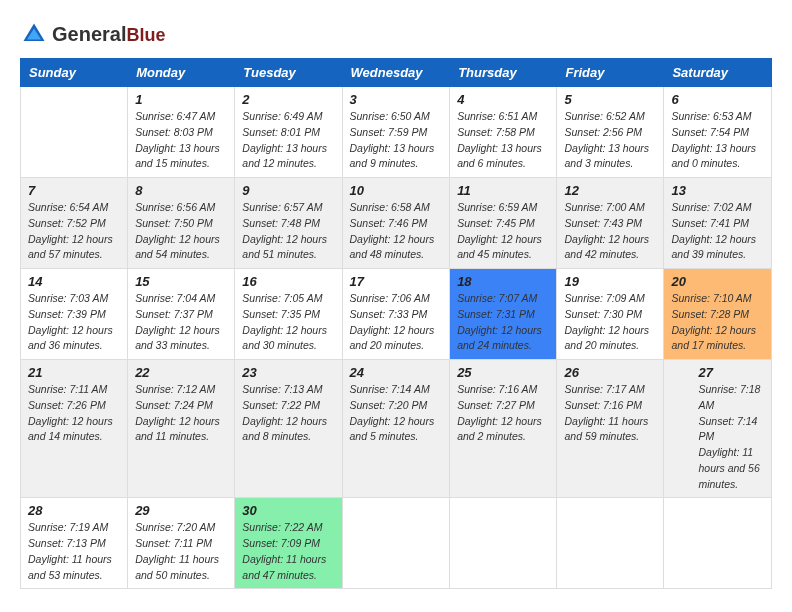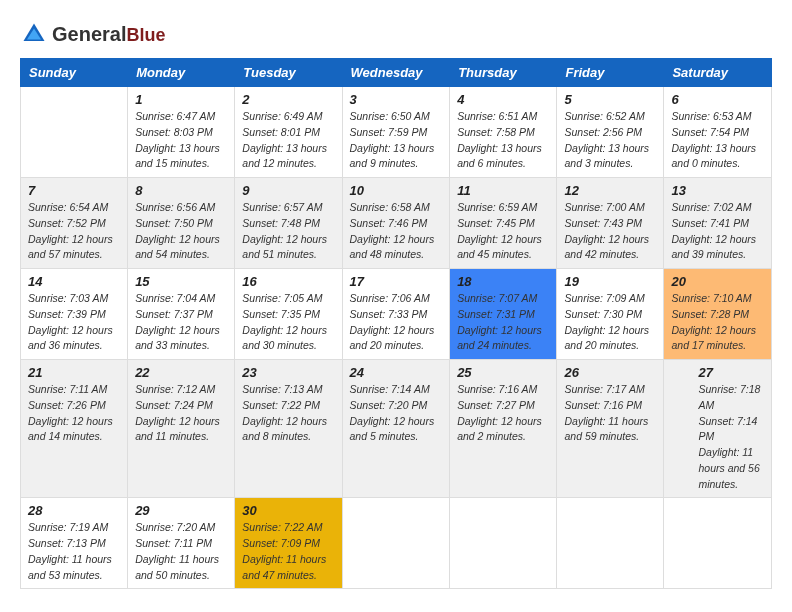--- a/index.html
+++ b/index.html
@@ -345,21 +345,21 @@
         </div>
       </td>
         <td style="background: rgb(255, 255, 255);">
         <span class="day-number">29</span>
         <div class="day-info">
           <span>Sunrise: 7:20 AM</span><br>
           <span>Sunset: 7:11 PM</span><br>
           <span>Daylight: 11 hours and 50 minutes.</span>
         </div>
       </td>
-        <td style="background: #eab308; margin-top: 16px;">
+        <td style="background: #86efac; margin-top: 16px;">
         <span class="day-number">30</span>
         <div class="day-info">
           <span>Sunrise: 7:22 AM</span><br>
           <span>Sunset: 7:09 PM</span><br>
           <span>Daylight: 11 hours and 47 minutes.</span>
         </div>
       </td>
         <td class="empty-cell"></td>
         <td class="empty-cell"></td>
         <td class="empty-cell"></td>

